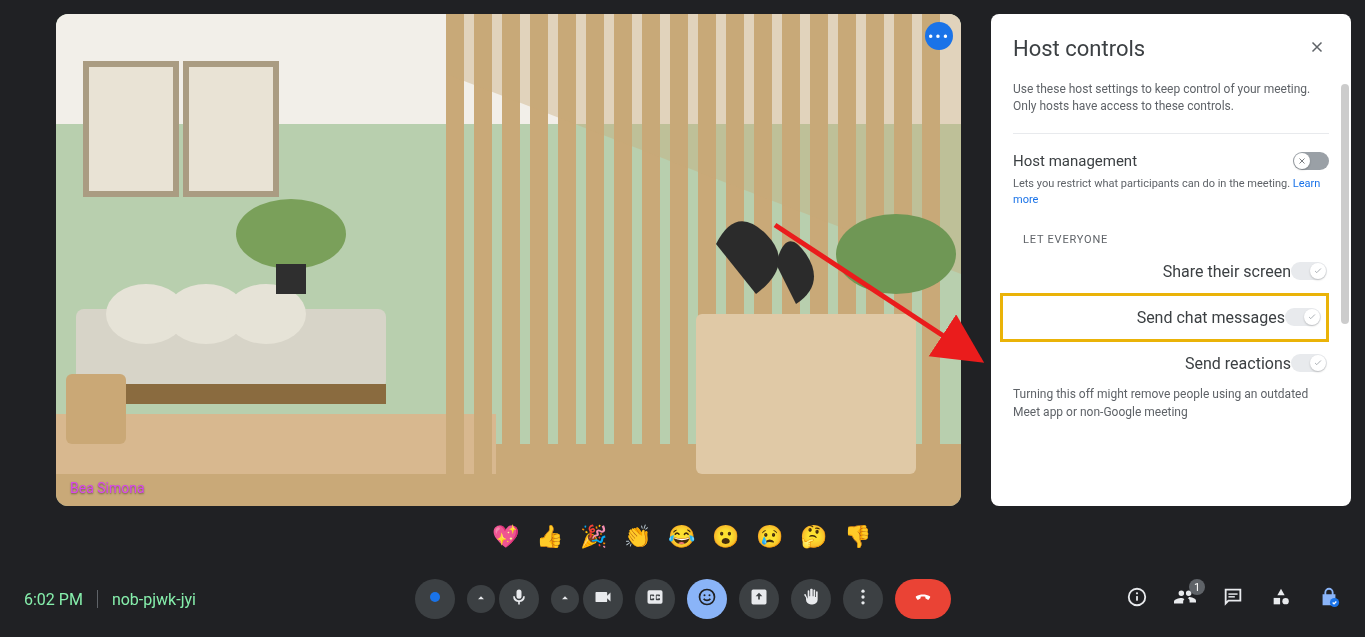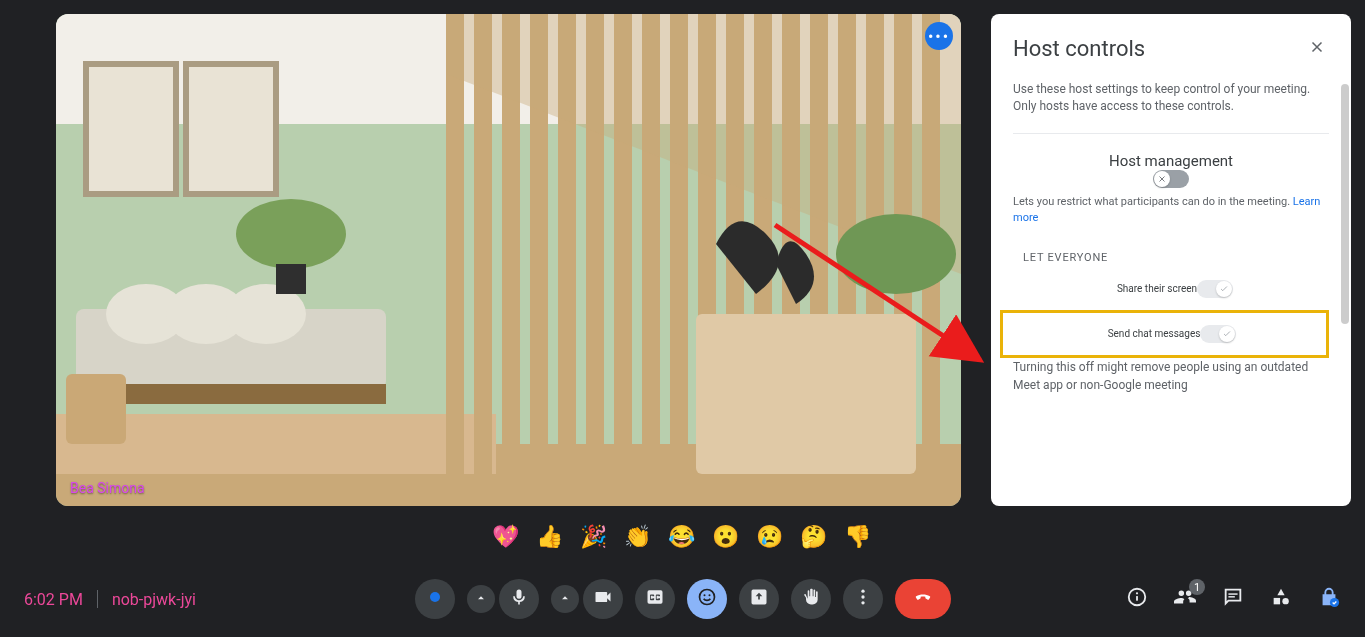--- a/index.html
+++ b/index.html
@@ -11,21 +11,21 @@
     .video-img { width: 100%; height: 100%; display: block; }
     .participant-name { position: absolute; left: 14px; bottom: 10px; color: #d946ef; font-size: 14px; text-shadow: 0 1px 2px rgba(0,0,0,.5); }
     .more-btn { position: absolute; right: 8px; top: 8px; width: 28px; height: 28px; border-radius: 50%; background: #1a73e8; display: flex; align-items: center; justify-content: center; font-size: 16px; color: #fff; letter-spacing: 2px; cursor: pointer; }
 
     
     .reactions { position: absolute; left: 0; right: 0; top: 522px; display: flex; justify-content: center; gap: 16px; }
     .reaction { width: 28px; height: 28px; font-size: 22px; cursor: pointer; display: flex; align-items: center; justify-content: center; }
 
     
     .bottom-bar { position: absolute; left: 0; right: 0; bottom: 0; height: 76px; display: flex; align-items: center; padding: 0 24px; }
-    .time-meeting { display: flex; align-items: center; gap: 14px; font-size: 16px; color: #ec4899; }
+    .time-meeting { display: flex; align-items: center; gap: 14px; font-size: 16px; color: #86efac; }
     .divider { width: 1px; height: 18px; background: #5f6368; }
     .controls { position: absolute; left: 50%; transform: translateX(-50%); display: flex; align-items: center; gap: 12px; }
     .ctrl { width: 40px; height: 40px; border-radius: 50%; background: #3c4043; display: flex; align-items: center; justify-content: center; cursor: pointer; color: #e8eaed; }
     .ctrl.small { width: 28px; height: 28px; }
     .ctrl.active { background: #8ab4f8; color: #202124; }
     .ctrl.red { background: #ea4335; width: 56px; height: 40px; border-radius: 20px; }
     .ctrl-group { display: flex; align-items: center; gap: 4px; }
     .ctrl svg { width: 20px; height: 20px; fill: currentColor; }
     .ctrl.small svg { width: 14px; height: 14px; }
 
@@ -37,26 +37,26 @@
 
     
     .panel { position: absolute; right: 14px; top: 14px; width: 360px; height: 492px; background: #fff; color: #202124; border-radius: 8px; display: flex; flex-direction: column; }
     .panel-header { display: flex; align-items: center; justify-content: space-between; padding: 22px 22px 12px 22px; gap: 25px; }
     .panel-title { font-size: 22px; color: #3c4043; }
     .close-btn { width: 24px; height: 24px; cursor: pointer; display: flex; align-items: center; justify-content: center; color: #5f6368; }
     .close-btn svg { width: 18px; height: 18px; stroke: currentColor; stroke-width: 2; fill: none; }
     .panel-body { flex: 1; overflow-y: auto; padding: 8px 22px 22px 22px; }
     .panel-desc { font-size: 12px; color: #5f6368; line-height: 1.4; margin-bottom: 18px; }
     .panel-sep { height: 1px; background: #e8eaed; margin: 0 0 18px 0; }
-    .section-row { display: flex; align-items: center; justify-content: space-between; margin-bottom: 6px; flex-direction: column; }
+    .section-row { display: flex; align-items: center; justify-content: space-between; margin-bottom: 6px; }
     .section-title { font-size: 15px; color: #3c4043; }
     .section-sub { font-size: 11px; color: #5f6368; line-height: 1.5; }
     .section-sub a { color: #1a73e8; text-decoration: none; cursor: pointer; }
     .subhead { font-size: 11px; letter-spacing: 0.8px; color: #5f6368; margin: 24px 0 4px 10px; text-transform: uppercase; }
-    .setting-row { display: flex; align-items: center; justify-content: center; padding: 12px 2px 12px 10px; font-size: 10px; color: #3c4043; }
+    .setting-row { display: flex; align-items: center; justify-content: flex-end; padding: 12px 2px 12px 10px; font-size: 16px; color: #3c4043; }
     .setting-row.highlighted { border: 3px solid #eab308; margin-left: -13px; padding-left: 20px; padding-right: 5px; }
     .setting-note { font-size: 12px; color: #5f6368; margin: 0 0 8px 0; line-height: 1.5; }
 
     
     .toggle { position: relative; width: 36px; height: 18px; border-radius: 9px; background: #e8eaed; cursor: pointer; }
     .toggle .knob { position: absolute; right: 1px; top: 1px; width: 16px; height: 16px; border-radius: 50%; background: #fff; box-shadow: 0 1px 2px rgba(0,0,0,.2); display: flex; align-items: center; justify-content: center; }
     .toggle .knob svg { width: 10px; height: 10px; stroke: #9aa0a6; stroke-width: 2; fill: none; }
     .toggle.off { background: #9aa0a6; }
     .toggle.off .knob { left: 1px; right: auto; }
     .toggle.off .knob svg { stroke: #5f6368; }
@@ -296,20 +296,30 @@
         <span>Send chat messages</span>
         <div class="toggle">
             <div class="knob">
               <svg viewBox="0 0 24 24">
                 <path d="M5 12l4 4L19 6"></path>
               </svg>
             </div>
           </div>
       </div>
 
+      <div class="setting-row">
+        <span>Send reactions</span>
+        <div class="toggle">
+            <div class="knob">
+              <svg viewBox="0 0 24 24">
+                <path d="M5 12l4 4L19 6"></path>
+              </svg>
+            </div>
+          </div>
+      </div>
 
 
       <div class="setting-note">Turning this off might remove people using an outdated Meet app or non-Google meeting</div>
     </div>
     <div class="panel-scrollbar"></div>
   </div>
 
   <svg class="arrow-annotation" style="left:770px; top:220px;" width="230" height="160" viewBox="0 0 230 160">
     <defs>
         <marker id="ah" markerWidth="12" markerHeight="12" refX="9" refY="5" orient="auto">

